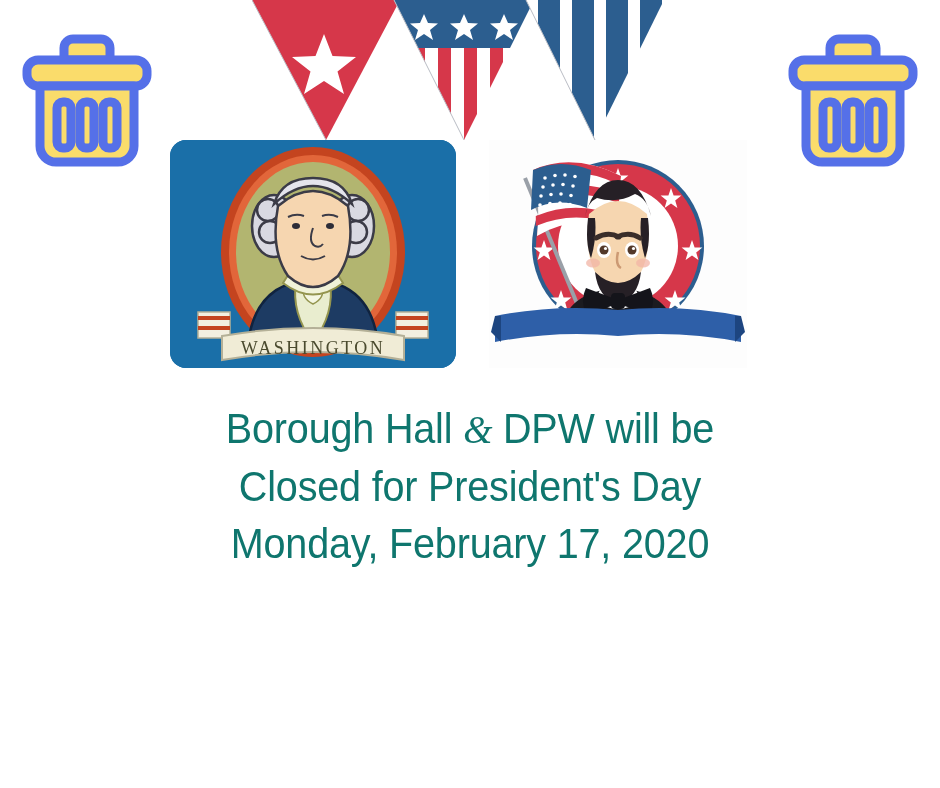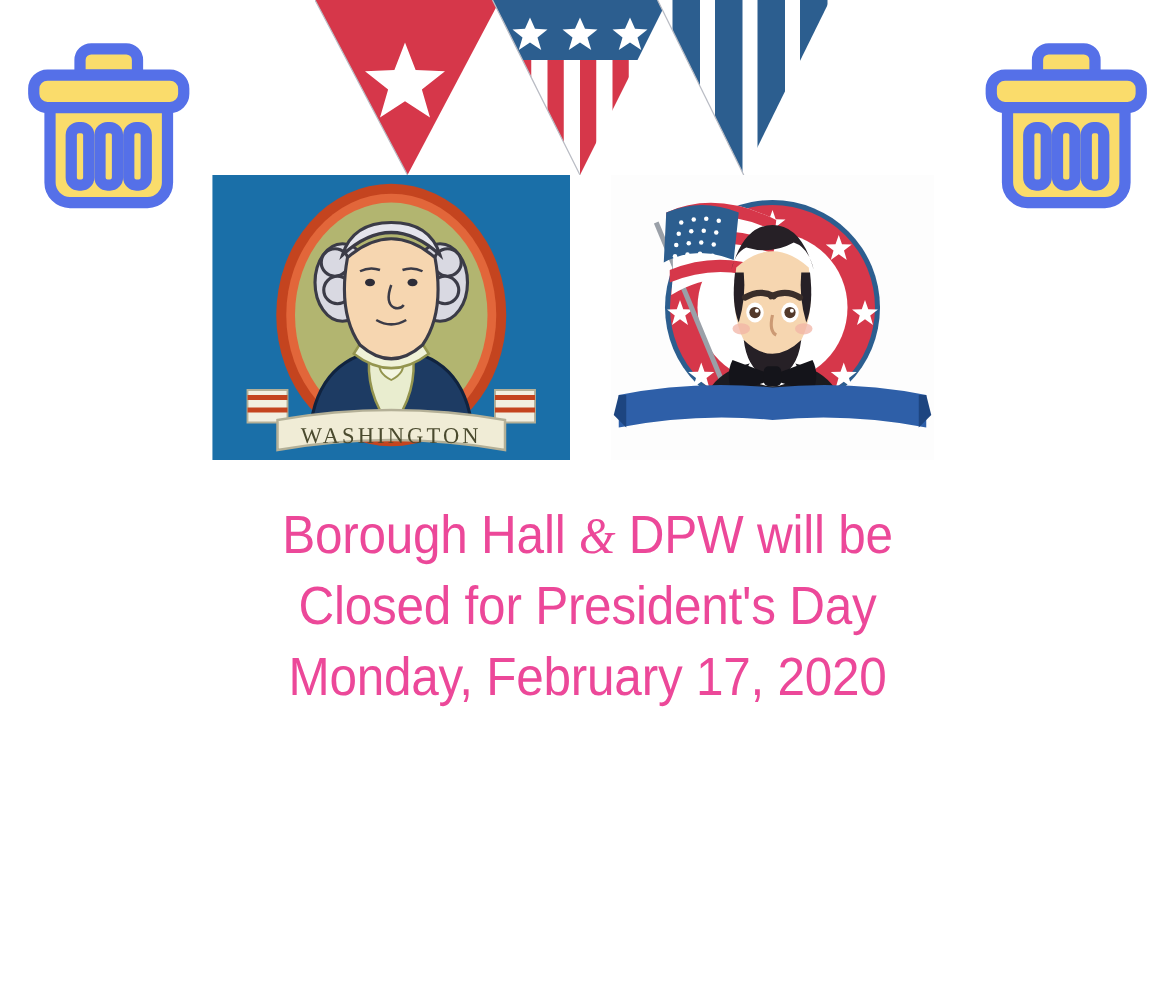--- a/index.html
+++ b/index.html
@@ -40,36 +40,37 @@
   .portrait {
     position: absolute;
     overflow: hidden;
   }
   .portrait.washington {
     left: 170px;
     top: 140px;
     width: 286px;
     height: 228px;
     background: #1a6fa8;
+    border-radius: 16px;
   }
   .portrait.lincoln {
     left: 489px;
     top: 140px;
     width: 258px;
     height: 228px;
     background: #fdfdfd;
   }
 
   
   .text-block {
     position: absolute;
     left: 0;
     width: 940px;
     text-align: center;
-    color: #ec4899;
+    color: #0f766e;
   }
   .block-primary {
     top: 400px;
   }
   .block-secondary {
     top: 592px;
   }
   .line {
     font-family: "Liberation Sans Narrow", "Liberation Sans", sans-serif;
     display: block;

